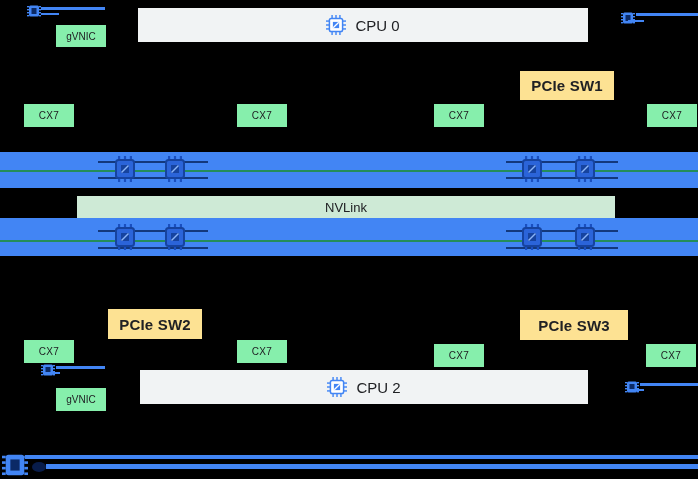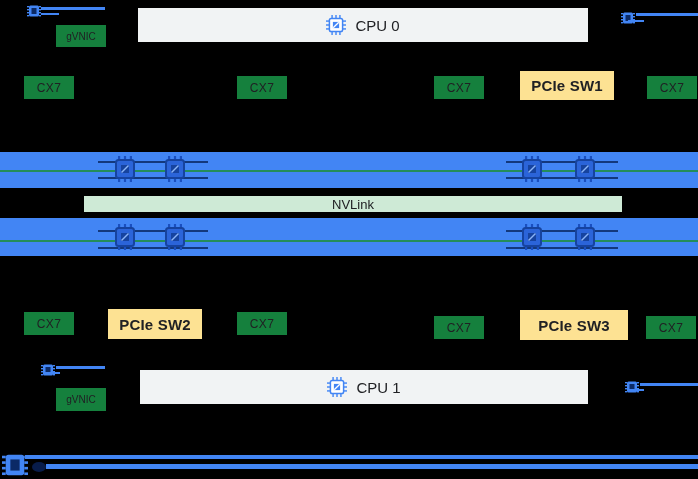--- a/index.html
+++ b/index.html
@@ -1,25 +1,25 @@
 <!DOCTYPE html>
 <html><head>
 <meta charset="utf-8">
 <style>
   html,body{margin:0;padding:0;background:#000;}
   .canvas{
     position:relative;width:698px;height:479px;background:#000000;overflow:hidden;
     font-family:"Liberation Sans",sans-serif;color:#202124;
   }
   .box{position:absolute;display:flex;align-items:center;justify-content:center;box-sizing:border-box;}
-  .blue{background:#15803d;}
+  .blue{background:#86efac;}
   .yellow{background:#FDE293;font-size:15px;font-weight:600;letter-spacing:.2px;}
   .gray{background:#F1F3F4;font-size:15px;font-weight:500;gap:9px;}
   .greenband{background:#CEEAD6;font-size:13px;}
-  .cx7{font-size:12px;letter-spacing:.4px;}
+  .cx7{font-size:10px;letter-spacing:.4px;margin-top:28px;}
   .gvnic{font-size:10px;}
   .band{position:absolute;left:0;width:698px;background:#4285F4;}
   .hline{position:absolute;background:#4285F4;}
   .linegreen{position:absolute;background:#1E8E3E;opacity:.85;}
   .linedark{position:absolute;background:#0B2A66;opacity:.85;}
   .icon{position:absolute;display:block;}
   .dot{position:absolute;background:#081C4A;border-radius:50%;}
 </style>
 </head>
 <body>
@@ -116,21 +116,21 @@
   <svg class="icon" style="left:162px;top:156px" width="26" height="26">
       <use href="#sym-gpu-chip" xlink:href="#sym-gpu-chip"></use>
     </svg>
   <svg class="icon" style="left:519px;top:156px" width="26" height="26">
       <use href="#sym-gpu-chip" xlink:href="#sym-gpu-chip"></use>
     </svg>
   <svg class="icon" style="left:572px;top:156px" width="26" height="26">
       <use href="#sym-gpu-chip" xlink:href="#sym-gpu-chip"></use>
     </svg>
 
-  <div class="box greenband" style="left:84px;top:196px;width:538px;height:16px">NVLink</div>
+  <div class="box greenband" style="left:77px;top:196px;width:538px;height:22px">NVLink</div>
 
   <div class="band" style="top:218px;height:38px"></div>
   <div class="linedark" style="left:98px;top:230px;width:110px;height:2px"></div>
   <div class="linedark" style="left:506px;top:230px;width:112px;height:2px"></div>
   <div class="linegreen" style="left:0;top:240px;width:698px;height:2px"></div>
   <div class="linedark" style="left:98px;top:247px;width:110px;height:2px"></div>
   <div class="linedark" style="left:506px;top:247px;width:112px;height:2px"></div>
   <svg class="icon" style="left:112px;top:224px" width="26" height="26">
       <use href="#sym-gpu-chip" xlink:href="#sym-gpu-chip"></use>
     </svg>
@@ -156,21 +156,21 @@
     </svg>
   <div class="hline" style="left:56px;top:366px;width:49px;height:3px"></div>
   <div class="hline" style="left:45px;top:372px;width:15px;height:2px"></div>
 
   <div class="box blue gvnic" style="left:56px;top:388px;width:50px;height:23px">gVNIC</div>
 
   <div class="box gray" style="left:140px;top:370px;width:448px;height:34px">
     <svg width="20" height="20" style="display:block">
         <use href="#sym-cpu-chip" xlink:href="#sym-cpu-chip"></use>
       </svg>
-    <span>CPU 1</span>
+    <span>CPU 2</span>
   </div>
 
   <svg class="icon" style="left:625px;top:380px" width="14" height="14">
       <use href="#sym-nic-chip" xlink:href="#sym-nic-chip"></use>
     </svg>
   <div class="hline" style="left:640px;top:383px;width:58px;height:3px"></div>
   <div class="hline" style="left:629px;top:389px;width:15px;height:2px"></div>
 
   <div class="hline" style="left:25px;top:455px;width:673px;height:4px"></div>
   <svg class="icon" style="left:2px;top:452px" width="26" height="26">

